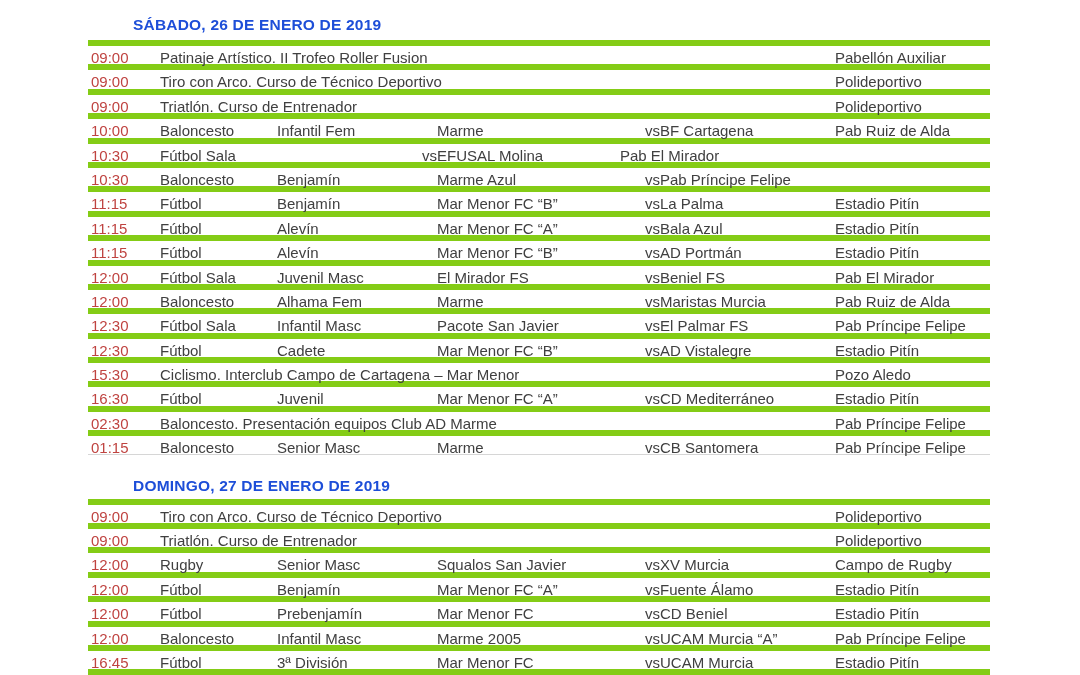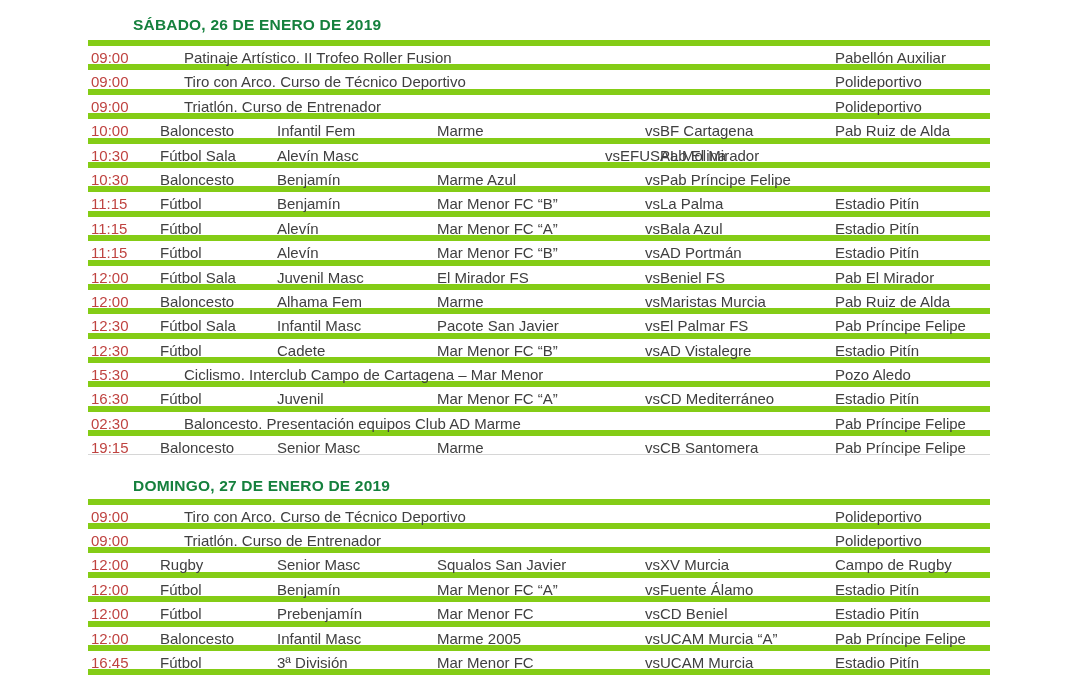--- a/index.html
+++ b/index.html
@@ -8,41 +8,41 @@
     overflow: hidden;
     background: #ffffff;
     font-family: "Liberation Sans", sans-serif;
   }
   .page { position: relative; width: 1080px; height: 675px; padding-top: 14px; box-sizing: border-box; }
   .day-heading {
     margin: 0 0 0 133px;
     font-size: 15.5px;
     font-weight: 700;
     line-height: 22px;
-    color: #15803d;
+    color: #1d4ed8;
     letter-spacing: 0.2px;
   }
   .section-2 .day-heading { margin-top: 20px; }
   .tbl { margin: 2px 0 0 88px; width: 902px; }
   .section-1 .tbl { margin-top: 4px; }
   .row {
     display: grid;
     grid-template-columns: 72px 117px 160px 183px 40px 175px 155px;
     height: 24.4px;
     align-items: center;
     border-top: 6px solid #84cc16;
     box-sizing: border-box;
     font-size: 15px;
     color: #404040;
     white-space: nowrap;
   }
   .tbl .row:last-child { border-bottom: 1px solid #d6d6d6; }
   .c { overflow: visible; line-height: 24px; }
   .c.time { color: #bf4340; padding-left: 3px; }
-  .c.desc { grid-column: 2 / 7; margin-left: 24px; }
+  .c.desc { grid-column: 2 / 7; }
   .c.vs { padding-left: 1px; text-align: right; }
 </style>
 </head>
 <body>
 
 <div class="page" id="root">
   <section class="section section-1">
     <h2 class="day-heading">SÁBADO, 26 DE ENERO DE 2019</h2>
     <div class="tbl">
   <div class="row">
@@ -69,21 +69,20 @@
     <span class="c cat">Infantil Fem</span>
     <span class="c team">Marme</span>
     <span class="c vs">vs</span>
     <span class="c opp">BF Cartagena</span>
     <span class="c venue">Pab Ruiz de Alda</span>
   </div>
 
   <div class="row">
     <span class="c time">10:30</span>
     <span class="c sport">Fútbol Sala</span>
-    <span class="c cat">Alevín Masc</span>
     <span class="c vs">vs</span>
     <span class="c opp">EFUSAL Molina</span>
     <span class="c venue">Pab El Mirador</span>
   </div>
 
   <div class="row">
     <span class="c time">10:30</span>
     <span class="c sport">Baloncesto</span>
     <span class="c cat">Benjamín</span>
     <span class="c team">Marme Azul</span>
@@ -177,21 +176,21 @@
     <span class="c venue">Estadio Pitín</span>
   </div>
 
   <div class="row">
     <span class="c time">02:30</span>
     <span class="c desc">Baloncesto. Presentación equipos Club AD Marme</span>
     <span class="c venue">Pab Príncipe Felipe</span>
   </div>
 
   <div class="row">
-    <span class="c time">19:15</span>
+    <span class="c time">01:15</span>
     <span class="c sport">Baloncesto</span>
     <span class="c cat">Senior Masc</span>
     <span class="c team">Marme</span>
     <span class="c vs">vs</span>
     <span class="c opp">CB Santomera</span>
     <span class="c venue">Pab Príncipe Felipe</span>
   </div>
 </div>
   </section>
 

